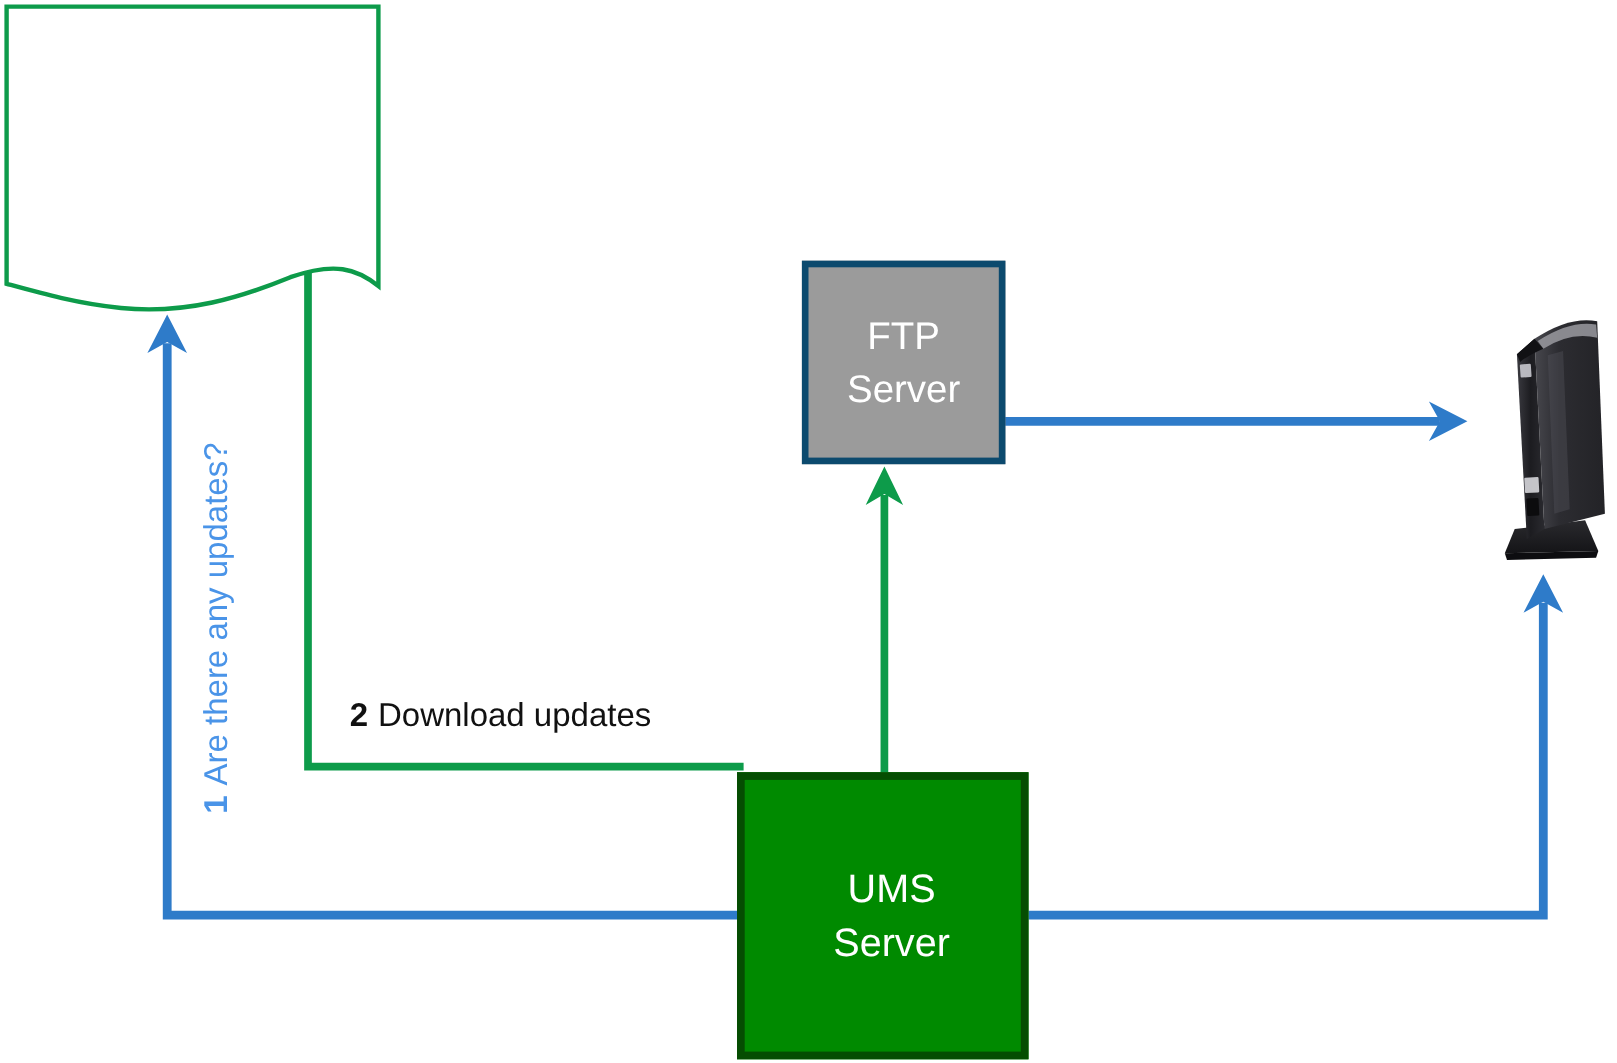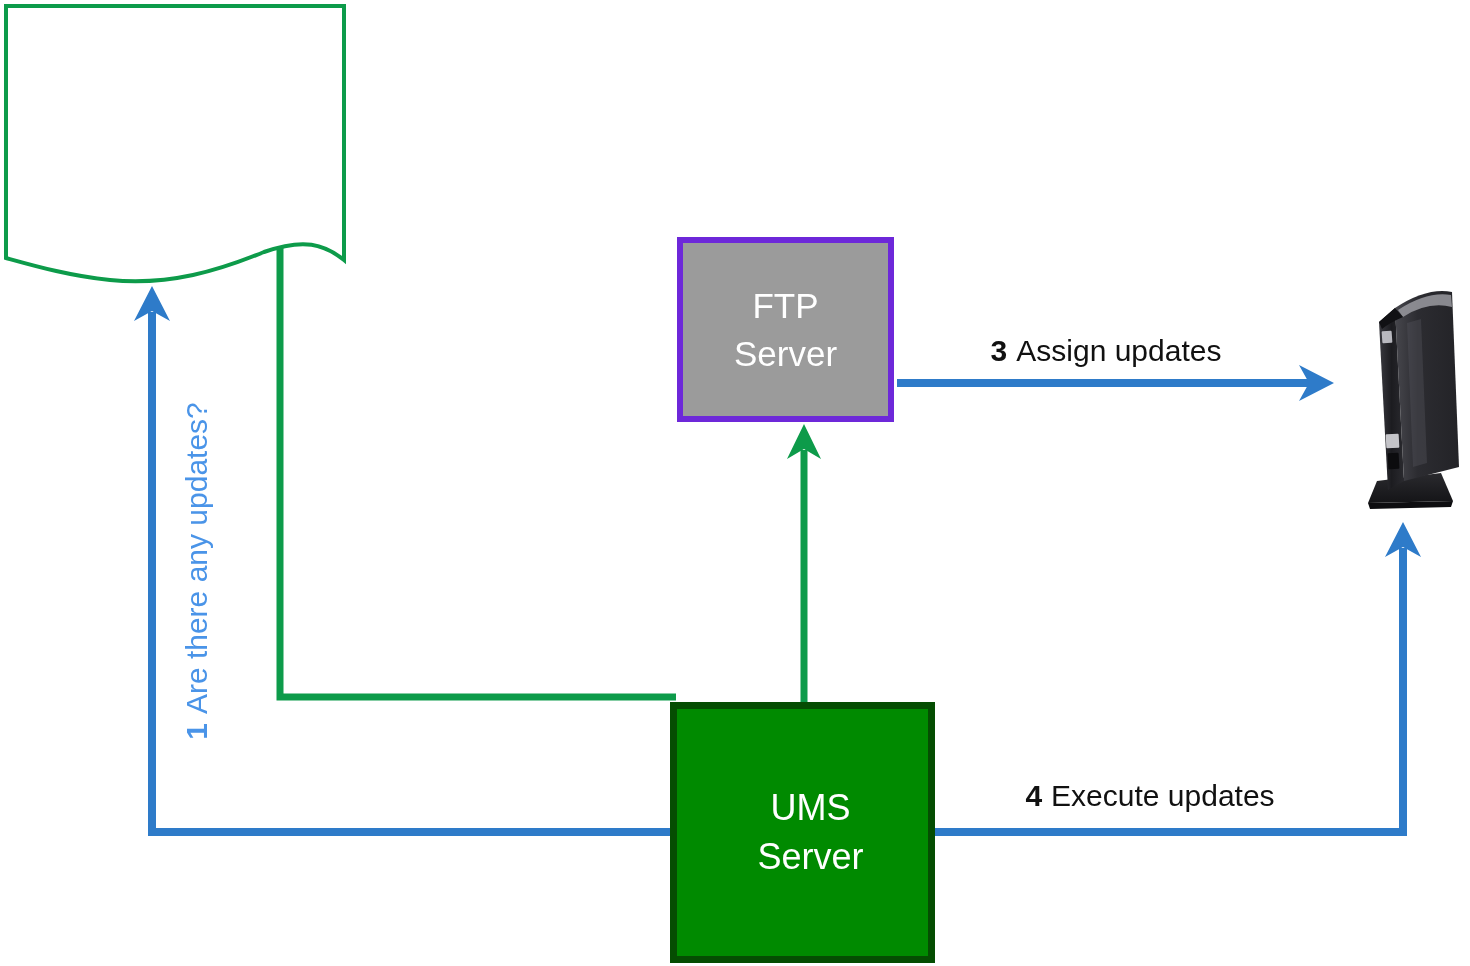--- a/index.html
+++ b/index.html
@@ -38,24 +38,24 @@
   .box {
     position: absolute;
     z-index: 2;
     display: flex;
     align-items: center;
     justify-content: center;
     box-sizing: border-box;
     color: #ffffff;
   }
   .box-ftp {
-    left: 677px; top: 237px;
-    width: 217px; height: 185px;
+    left: 729px; top: 237px;
+    width: 185px; height: 185px;
     background: #9b9b9b;
-    border: 6px solid #6d28d9;
+    border: 6px solid #0c4a6e;
     font-size: 35px;
   }
   .box-ums {
     left: 670px; top: 702px;
     width: 265px; height: 261px;
     background: #008a00;
     border: 7px solid #054d02;
     font-size: 36px;
     padding-left: 16px;
   }
@@ -161,22 +161,19 @@
 
   <div class="box box-ums">
     <div class="node-label">UMS
 Server</div>
   </div>
 
   <div class="step-label step-1">
     <span class="num">1</span><span>Are there any updates?</span>
   </div>
 
-
-  <div class="step-label step-3">
-    <span class="num">3</span><span>Assign updates</span>
+  <div class="step-label step-2">
+    <span class="num">2</span><span>Download updates</span>
   </div>
 
-  <div class="step-label step-4">
-    <span class="num">4</span><span>Execute updates</span>
-  </div>
+
 
 </div>
 
 </body></html>

